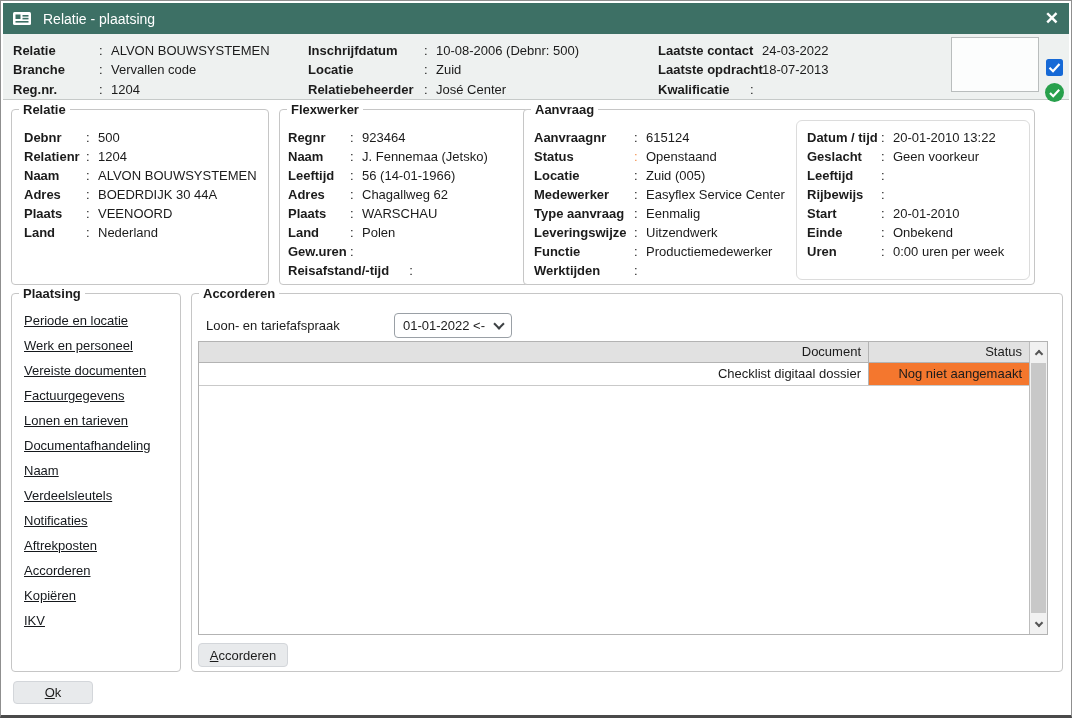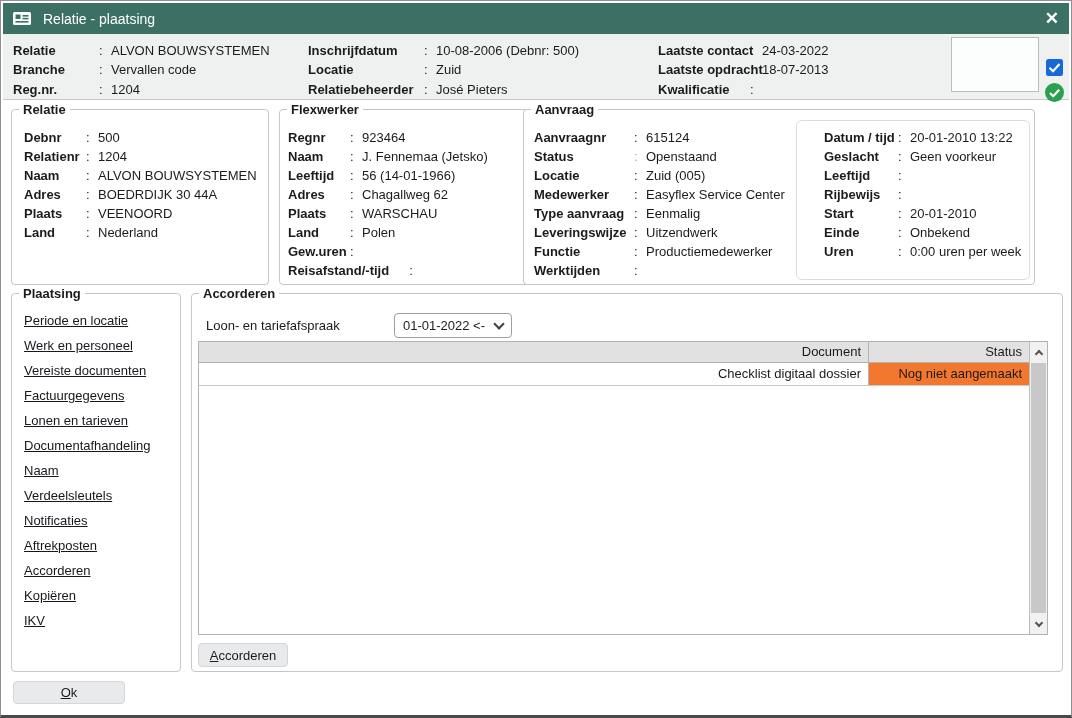--- a/index.html
+++ b/index.html
@@ -39,21 +39,21 @@
   .irow .lbl{font-weight:bold;}
   .box-relatie .lbl{width:62px;}
   .box-flexwerker .lbl{width:62px;}
   .aanvraag-left .lbl{width:100px;}
   .apanel .lbl{width:74px;}
   .irow.inline .lbl{width:auto;}
   .irow.inline .colon{margin-left:20px;}
   .colon.orange{color:#f5914f;}
   .aanvraag-left{width:270px;}
   .apanel{position:absolute;left:272px;top:10px;width:234px;height:160px;border:1px solid #dcdcdc;
-    border-radius:6px;box-sizing:border-box;padding:7px 0 0 27px;}
+    border-radius:6px;box-sizing:border-box;padding:7px 0 0 10px;}
   
   .slink{display:block;height:25px;line-height:18px;color:#15181c;text-decoration:underline;cursor:pointer;white-space:nowrap;}
   
   .loon-label{position:absolute;left:14px;top:24px;}
   .dropdown{position:absolute;left:202px;top:19px;width:118px;height:25px;border:1px solid #9aa0a6;border-radius:4px;
     box-sizing:border-box;background:#fff;display:flex;align-items:center;padding:0 8px;cursor:pointer;}
   .dropdown .chev{margin-left:auto;}
   .chev{display:inline-block;width:6px;height:6px;border-right:2px solid #3c4043;border-bottom:2px solid #3c4043;}
   .chev.cdown{transform:rotate(45deg);margin-top:-3px;}
   .chev.cup{transform:rotate(-135deg);margin-top:3px;}
@@ -69,21 +69,21 @@
   .td{padding:0 7px;line-height:21px;box-sizing:border-box;white-space:nowrap;overflow:hidden;}
   .td.st.pending{background:#f4772e;color:#1b1b1b;}
   .scrollbar{width:18px;background:#f1f1f1;border-left:1px solid #bdbdbd;box-sizing:border-box;position:relative;}
   .sarrow{position:absolute;left:0;width:100%;height:20px;display:flex;align-items:center;justify-content:center;cursor:pointer;}
   .sarrow.top{top:0;}
   .sarrow.bottom{bottom:0;}
   .sthumb{position:absolute;left:1px;right:1px;top:21px;bottom:21px;background:#c8c8c8;cursor:grab;}
   .btn{position:absolute;background:#e8eaec;border:1px solid #d3d6da;border-radius:4px;font-family:"Liberation Sans",sans-serif;
     font-size:13px;color:#1b1b1b;cursor:pointer;padding:0;}
   .acc-btn{left:6px;top:349px;width:90px;height:24px;}
-  .ok-btn{left:12px;top:680px;width:112px;height:23px;}
+  .ok-btn{left:12px;top:680px;width:80px;height:23px;}
   .ulf{display:block;text-align:center;}
   .ulf::first-letter{text-decoration:underline;}
   .val{white-space:nowrap;}
 </style>
 </head>
 <body>
 
 <div class="window">
 
   <div class="titlebar">
@@ -125,21 +125,21 @@
           <span class="val">10-08-2006  (Debnr: 500)</span>
         </div>
       <div class="hrow">
           <span class="lbl">Locatie</span>
           <span class="colon">:</span>
           <span class="val">Zuid</span>
         </div>
       <div class="hrow">
           <span class="lbl">Relatiebeheerder</span>
           <span class="colon">:</span>
-          <span class="val">José Pieters</span>
+          <span class="val">José Center</span>
         </div>
     </div>
     <div class="hcol c3">
       <div class="hrow">
           <span class="lbl">Laatste contact</span>
           <span class="colon">:</span>
           <span class="val">24-03-2022</span>
         </div>
       <div class="hrow">
           <span class="lbl">Laatste opdracht</span>

